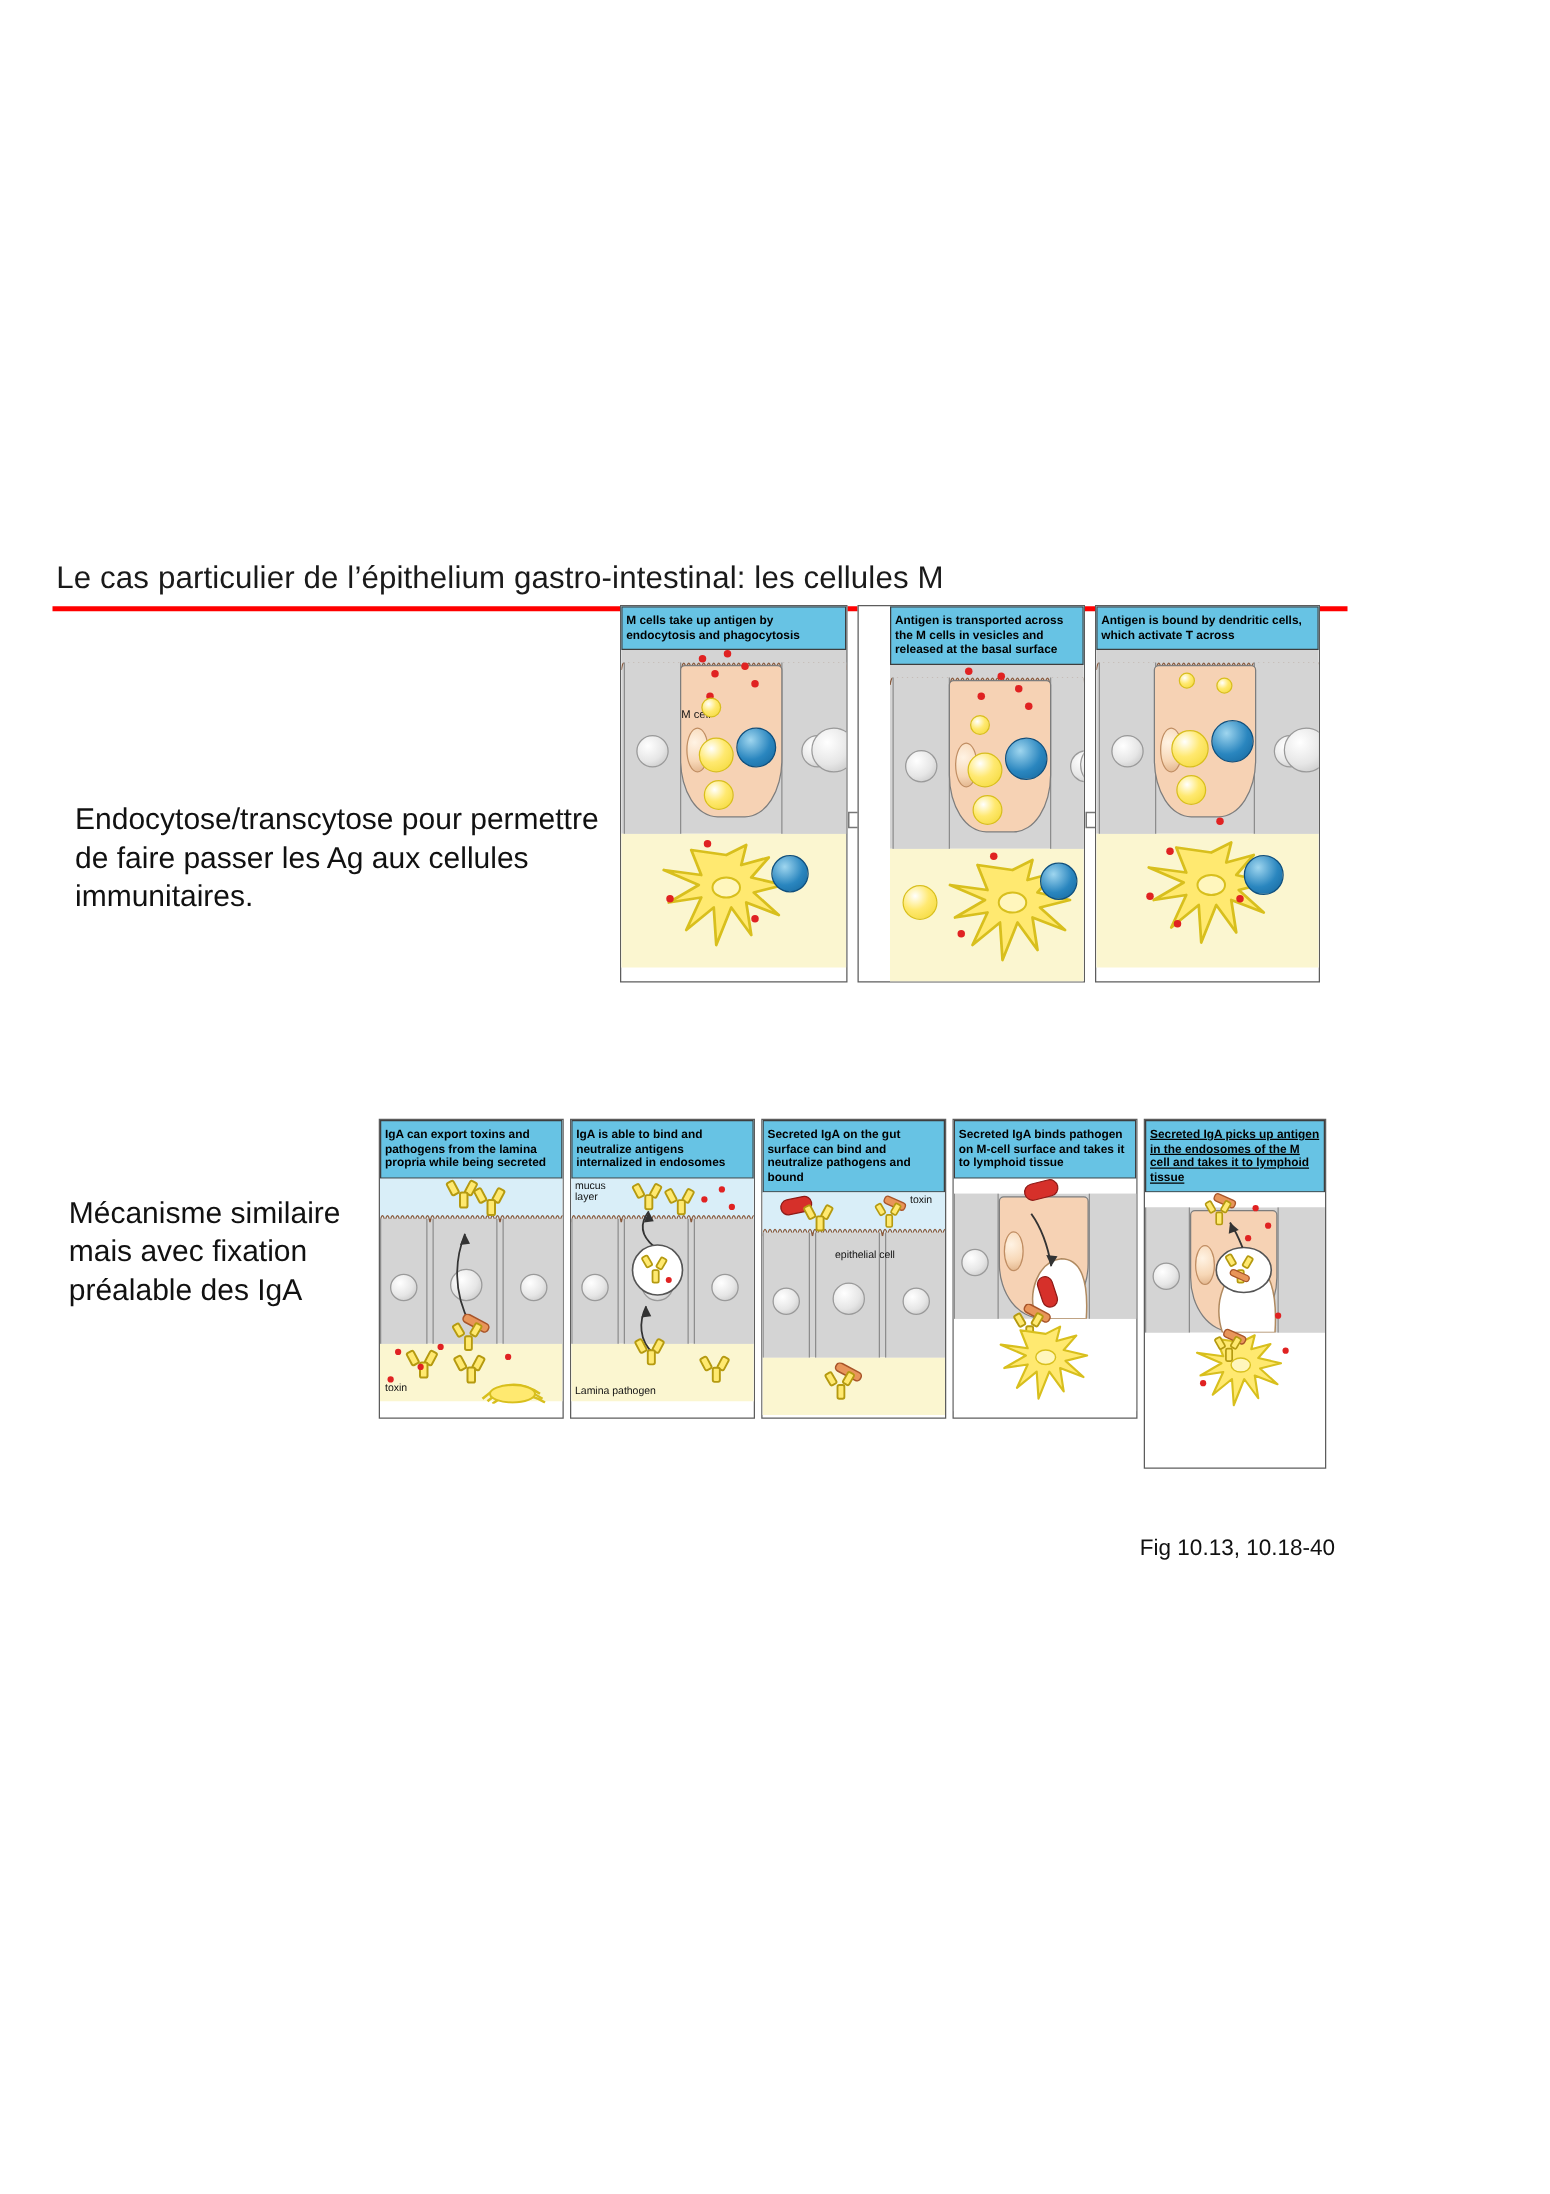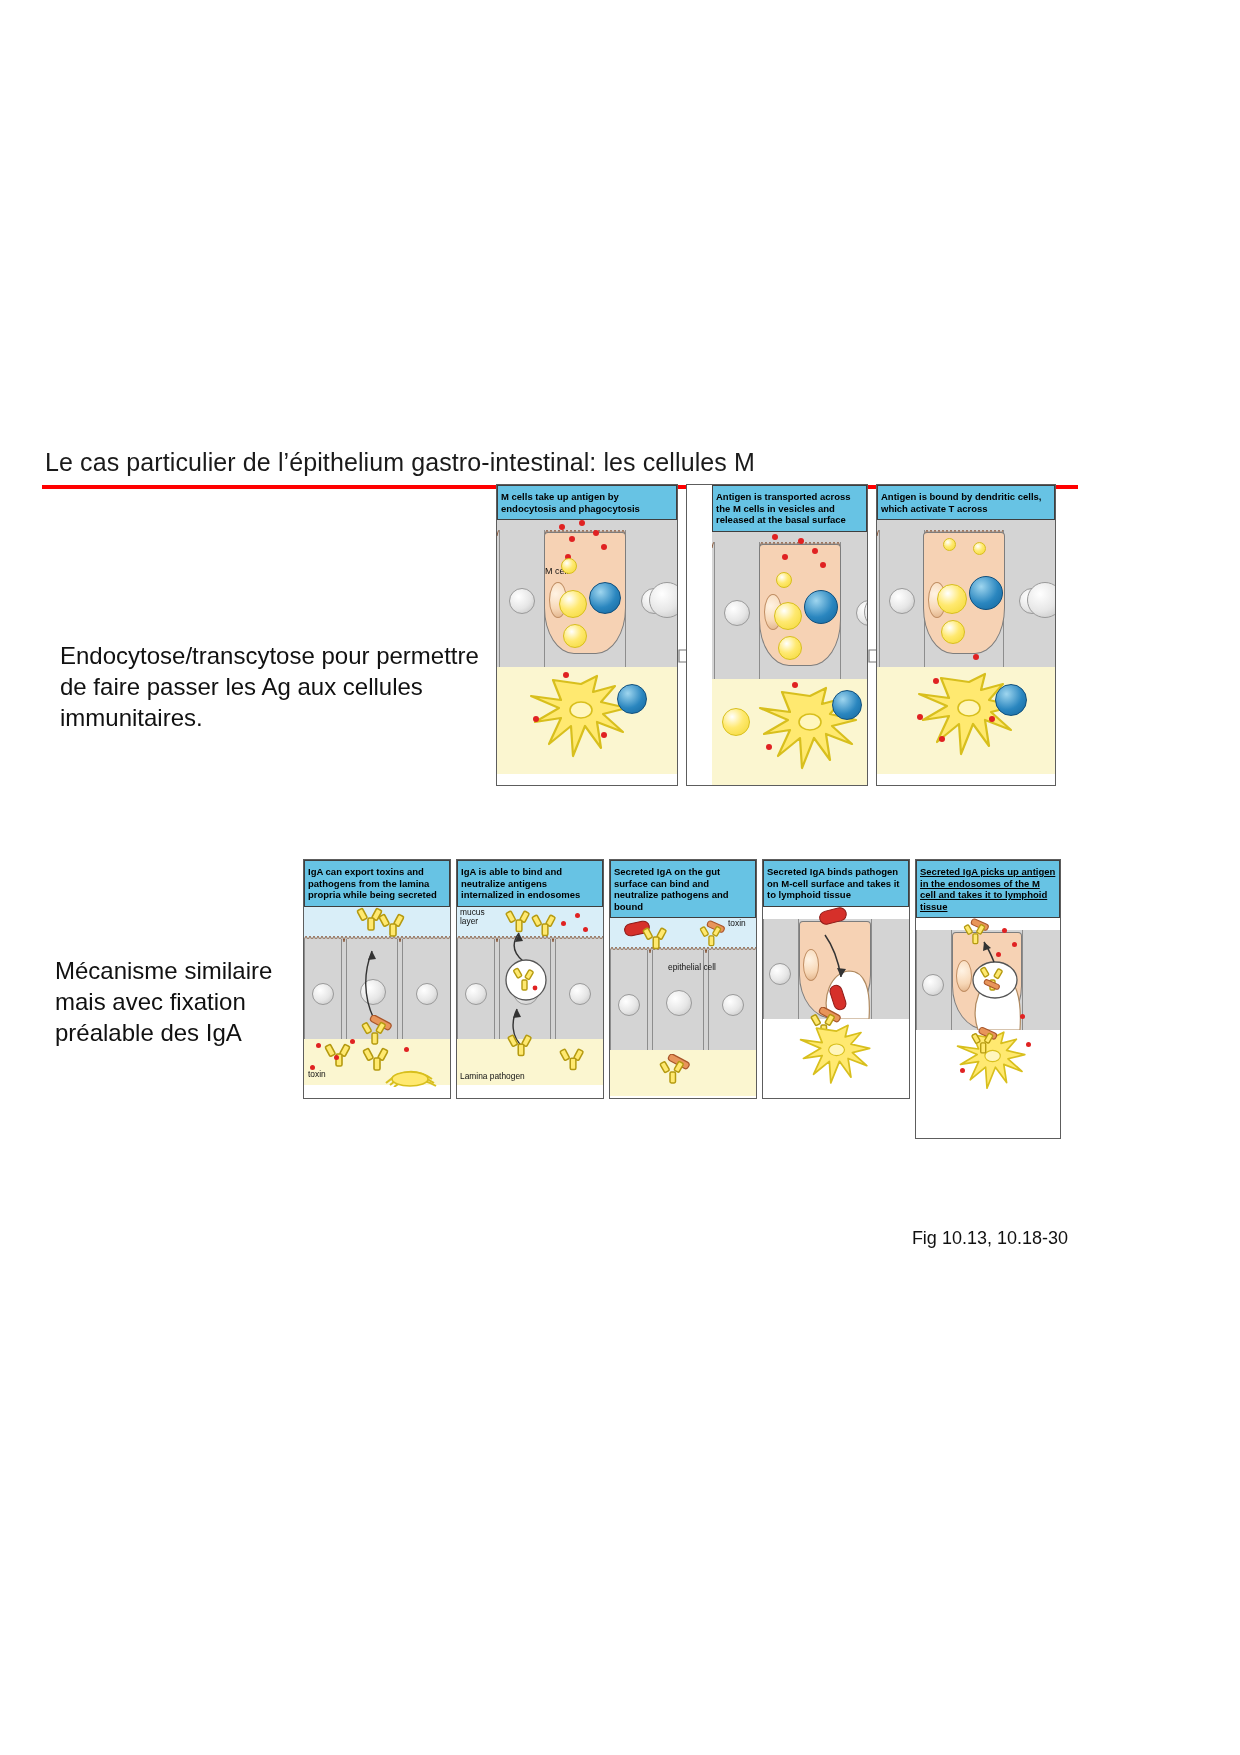--- a/index.html
+++ b/index.html
@@ -88,21 +88,21 @@
 </style>
 </head>
 <body>
 
 <div class="slide-title">Le cas particulier de l’épithelium gastro-intestinal: les cellules M</div>
 <div class="title-rule"></div>
 
 <div class="body-text" id="para-1">Endocytose/transcytose pour permettre de faire passer les Ag aux cellules immunitaires.</div>
 <div class="body-text" id="para-2">Mécanisme similaire mais avec fixation préalable des IgA</div>
 
-<div class="caption">Fig 10.13, 10.18-30</div>
+<div class="caption">Fig 10.13, 10.18-40</div>
 
 <div class="figure" id="fig-top" style="left:496px; top:484px; width:560px; height:305px;">
 
   <div class="panel" style="left:0px; width:182px; height:302px;">
     <div class="panel-head">M cells take up antigen by endocytosis and phagocytosis</div>
     <div class="panel-body" style="height:254px;">
       <div class="epi" style="top:0;height:147px;"></div>
       <div class="lamina" style="top:147px;bottom:0;"></div>
 
       <svg class="brush" style="top:5px;" viewBox="0 0 182 11" preserveAspectRatio="none">
@@ -227,21 +227,21 @@
       <div class="vesicle blue" style="left:118px;top:164px;width:30px;height:30px;"></div>
       <div class="dot" style="left:96px;top:134px;width:6px;height:6px;"></div>
       <div class="dot" style="left:56px;top:158px;width:6px;height:6px;"></div>
       <div class="dot" style="left:40px;top:194px;width:6px;height:6px;"></div>
       <div class="dot" style="left:112px;top:196px;width:6px;height:6px;"></div>
       <div class="dot" style="left:62px;top:216px;width:6px;height:6px;"></div>
     </div>
   </div>
 </div>
 
-<div class="figure" id="fig-bottom" style="left:303px; top:859px; width:758px; height:245px;">
+<div class="figure" id="fig-bottom" style="left:303px; top:895px; width:758px; height:245px;">
 
   <div class="panel" style="left:0px; width:148px; height:240px;">
     <div class="panel-head">IgA can export toxins and pathogens from the lamina propria while being secreted</div>
     <div class="panel-body" style="height:178px;">
       <div class="mucus" style="top:0;height:32px;"></div>
       <div class="epi" style="top:32px;height:100px;"></div>
       <div class="lamina" style="top:132px;bottom:0;"></div>
 
       <svg class="brush" style="top:24px;" viewBox="0 0 148 11" preserveAspectRatio="none">
         <path d="M0 11 Q2 0 4 11 Q6 0 8 11 Q10 0 12 11 Q14 0 16 11 Q18 0 20 11 Q22 0 24 11 Q26 0 28 11 Q30 0 32 11 Q34 0 36 11 Q38 0 40 11 Q42 0 44 11 Q46 0 48 11 Q50 0 52 11 Q54 0 56 11 Q58 0 60 11 Q62 0 64 11 Q66 0 68 11 Q70 0 72 11 Q74 0 76 11 Q78 0 80 11 Q82 0 84 11 Q86 0 88 11 Q90 0 92 11 Q94 0 96 11 Q98 0 100 11 Q102 0 104 11 Q106 0 108 11 Q110 0 112 11 Q114 0 116 11 Q118 0 120 11 Q122 0 124 11 Q126 0 128 11 Q130 0 132 11 Q134 0 136 11 Q138 0 140 11 Q142 0 144 11 Q146 0 148 11" fill="none" stroke="#8a5a3c" stroke-width="1.1"></path>

